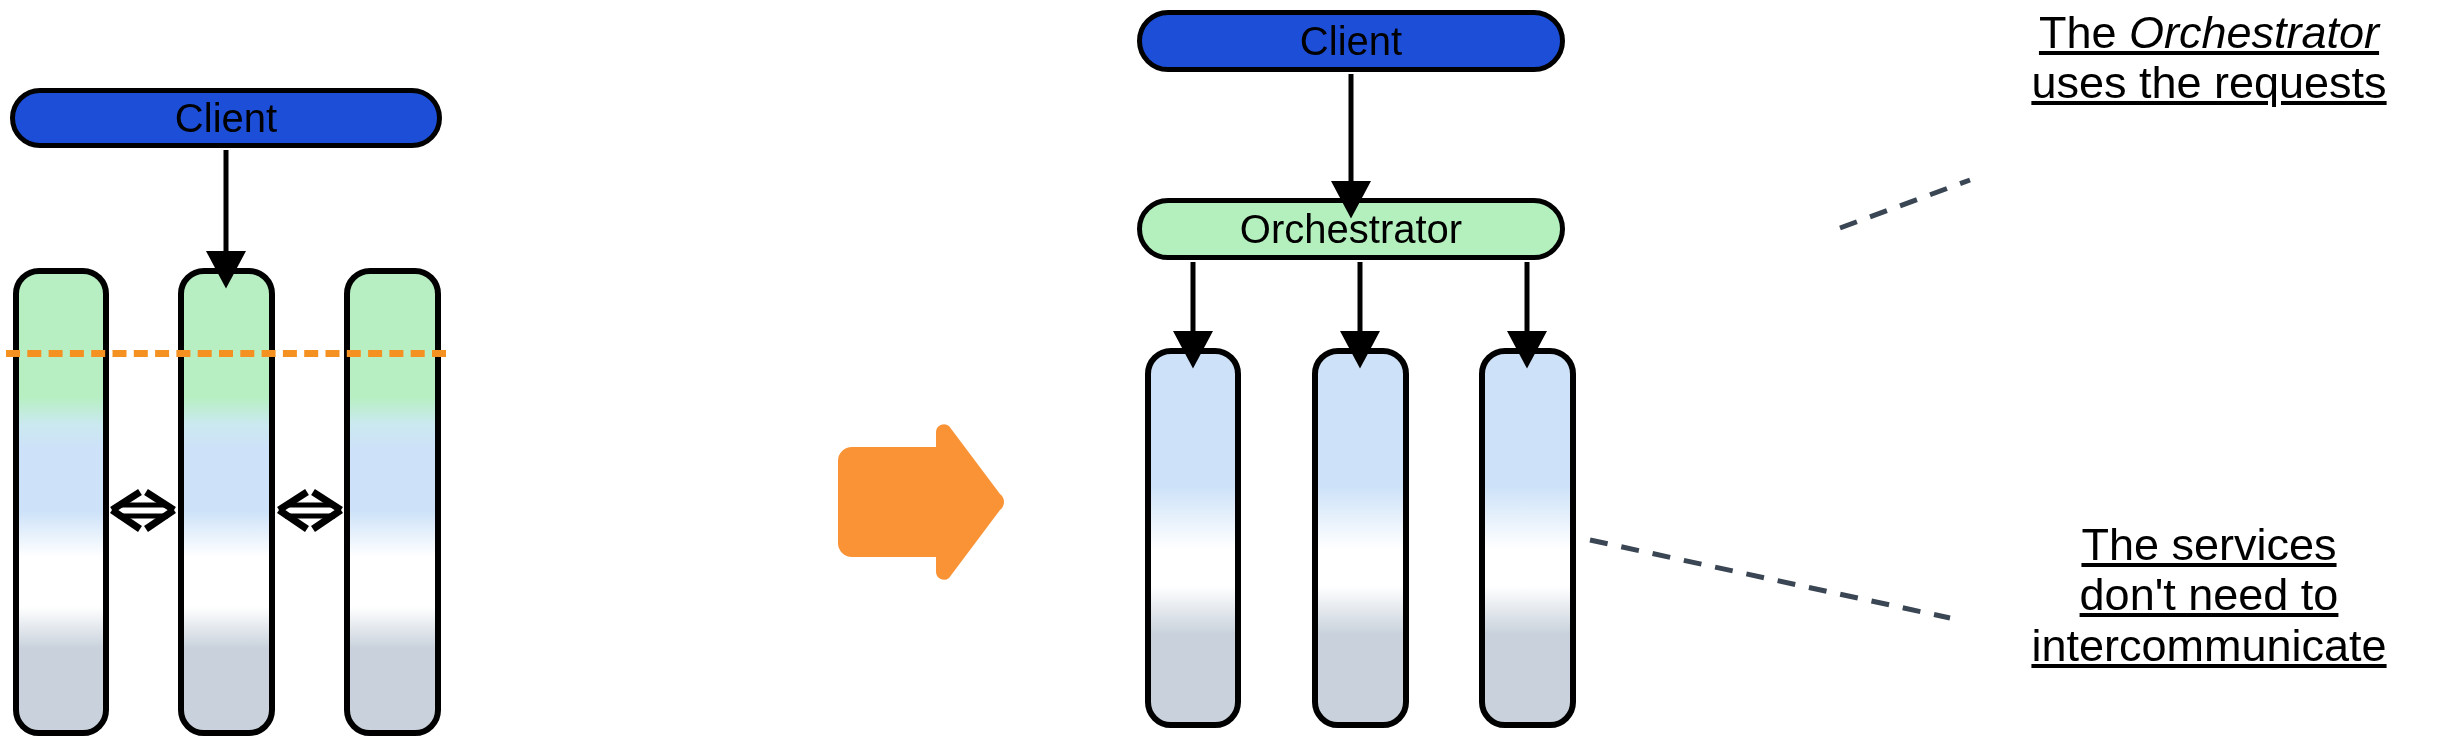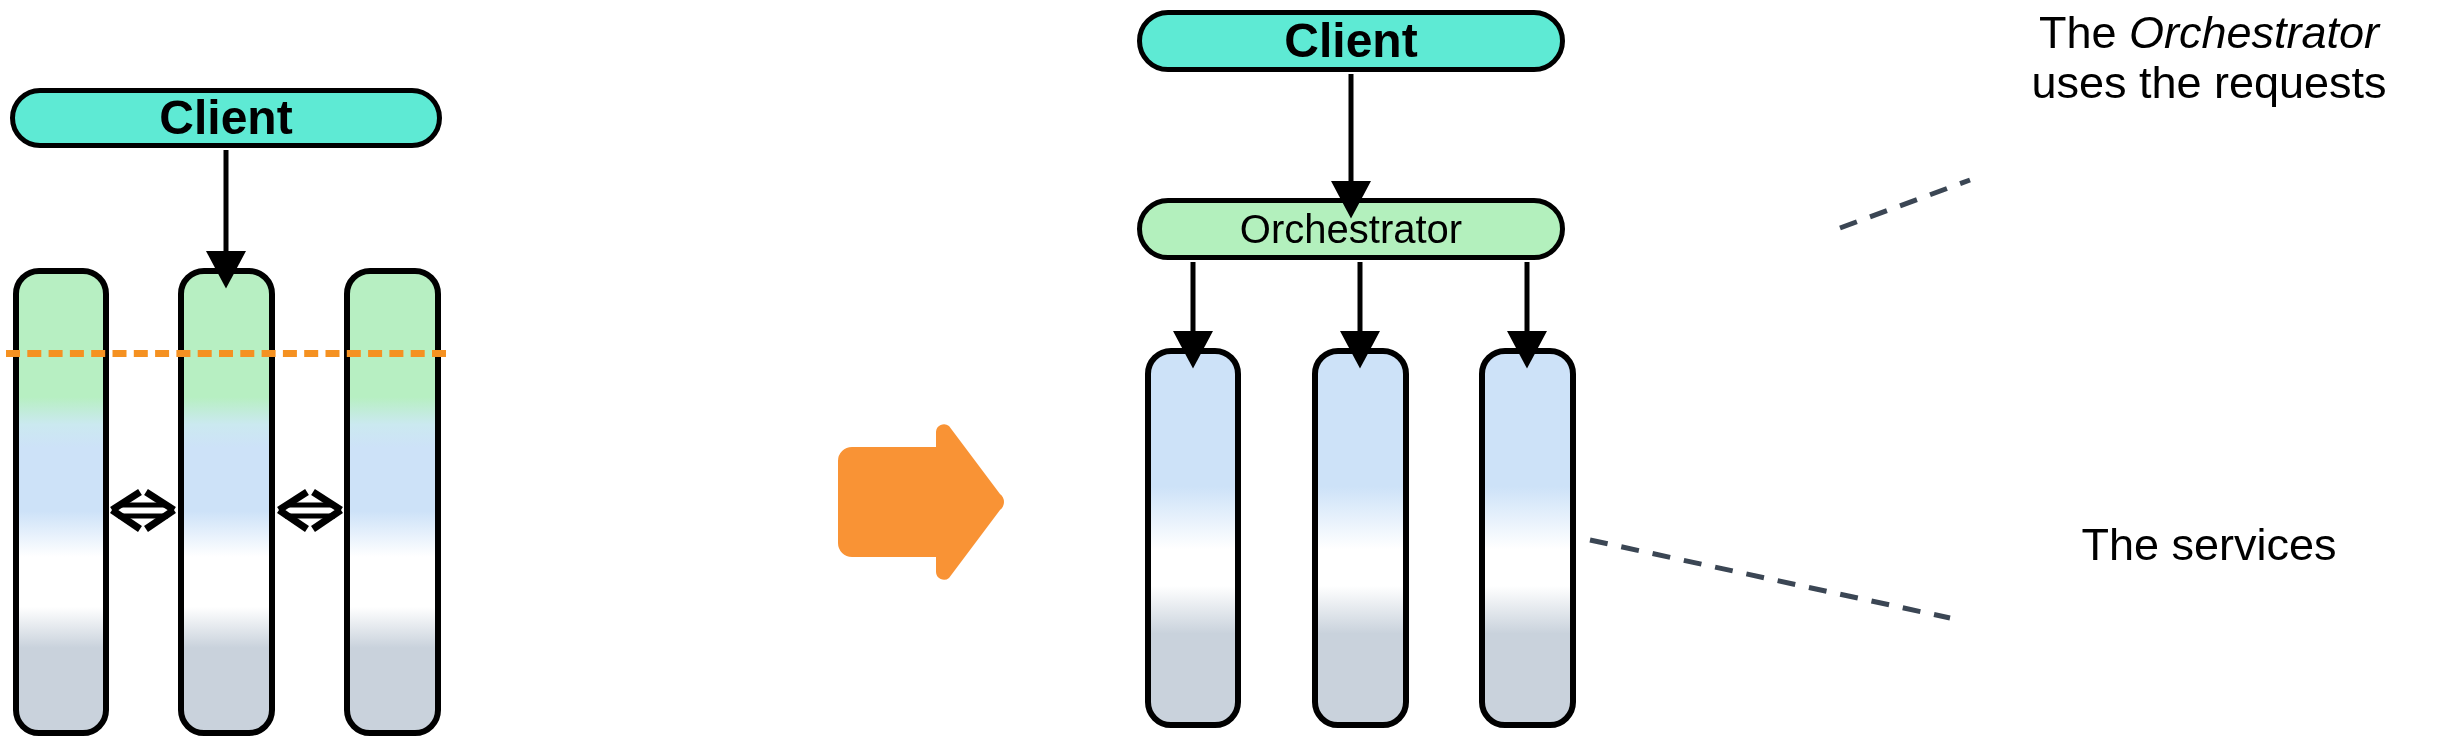--- a/index.html
+++ b/index.html
@@ -20,25 +20,24 @@
   .box {
     position: absolute;
     box-sizing: border-box;
     border: 5px solid #000000;
     display: flex;
     align-items: center;
     justify-content: center;
     color: #000000;
   }
   .client-box {
-    background: #5eead4;
+    background: #1d4ed8;
     border-radius: 46px;
-    font-size: 48px;
+    font-size: 40px;
     line-height: 1;
-    font-weight: bold;
   }
   .orch-box {
     background: #b3f0bd;
     border-radius: 42px;
     font-size: 40px;
     line-height: 1;
   }
   
   .svc-col-green {
     position: absolute;
@@ -74,20 +73,21 @@
     position: absolute;
     border-top: 7px dashed #f59121;
     height: 0;
   }
   .annotation {
     position: absolute;
     font-size: 45px;
     line-height: 1.12;
     color: #000000;
     text-align: center;
+    text-decoration: underline;
   }
   .annotation em { font-style: italic; }
   svg.overlay {
     position: absolute;
     left: 0;
     top: 0;
     width: 2451px;
     height: 748px;
     pointer-events: none;
   }
@@ -125,20 +125,22 @@
 
   <div class="annotation" style="left:1970px; top:8px; width:478px;">
     <div>
       <span>The </span><em>Orchestrator</em>
     </div>
     <div>uses the requests</div>
   </div>
 
   <div class="annotation" style="left:1970px; top:520px; width:478px;">
     <div>The services</div>
+    <div>don't need to</div>
+    <div>intercommunicate</div>
   </div>
 
   <svg class="overlay" viewBox="0 0 2451 748">
     <defs>
       <marker id="solidArrow" markerWidth="10" markerHeight="10" refX="2.2" refY="4" orient="auto" markerUnits="strokeWidth">
         <path d="M0,0 L0,8 L7.5,4 z" fill="#000000"></path>
       </marker>
     </defs>
 
     <line x1="226" y1="150" x2="226" y2="262" stroke="#000000" stroke-width="5" marker-end="url(#solidArrow)"></line>

